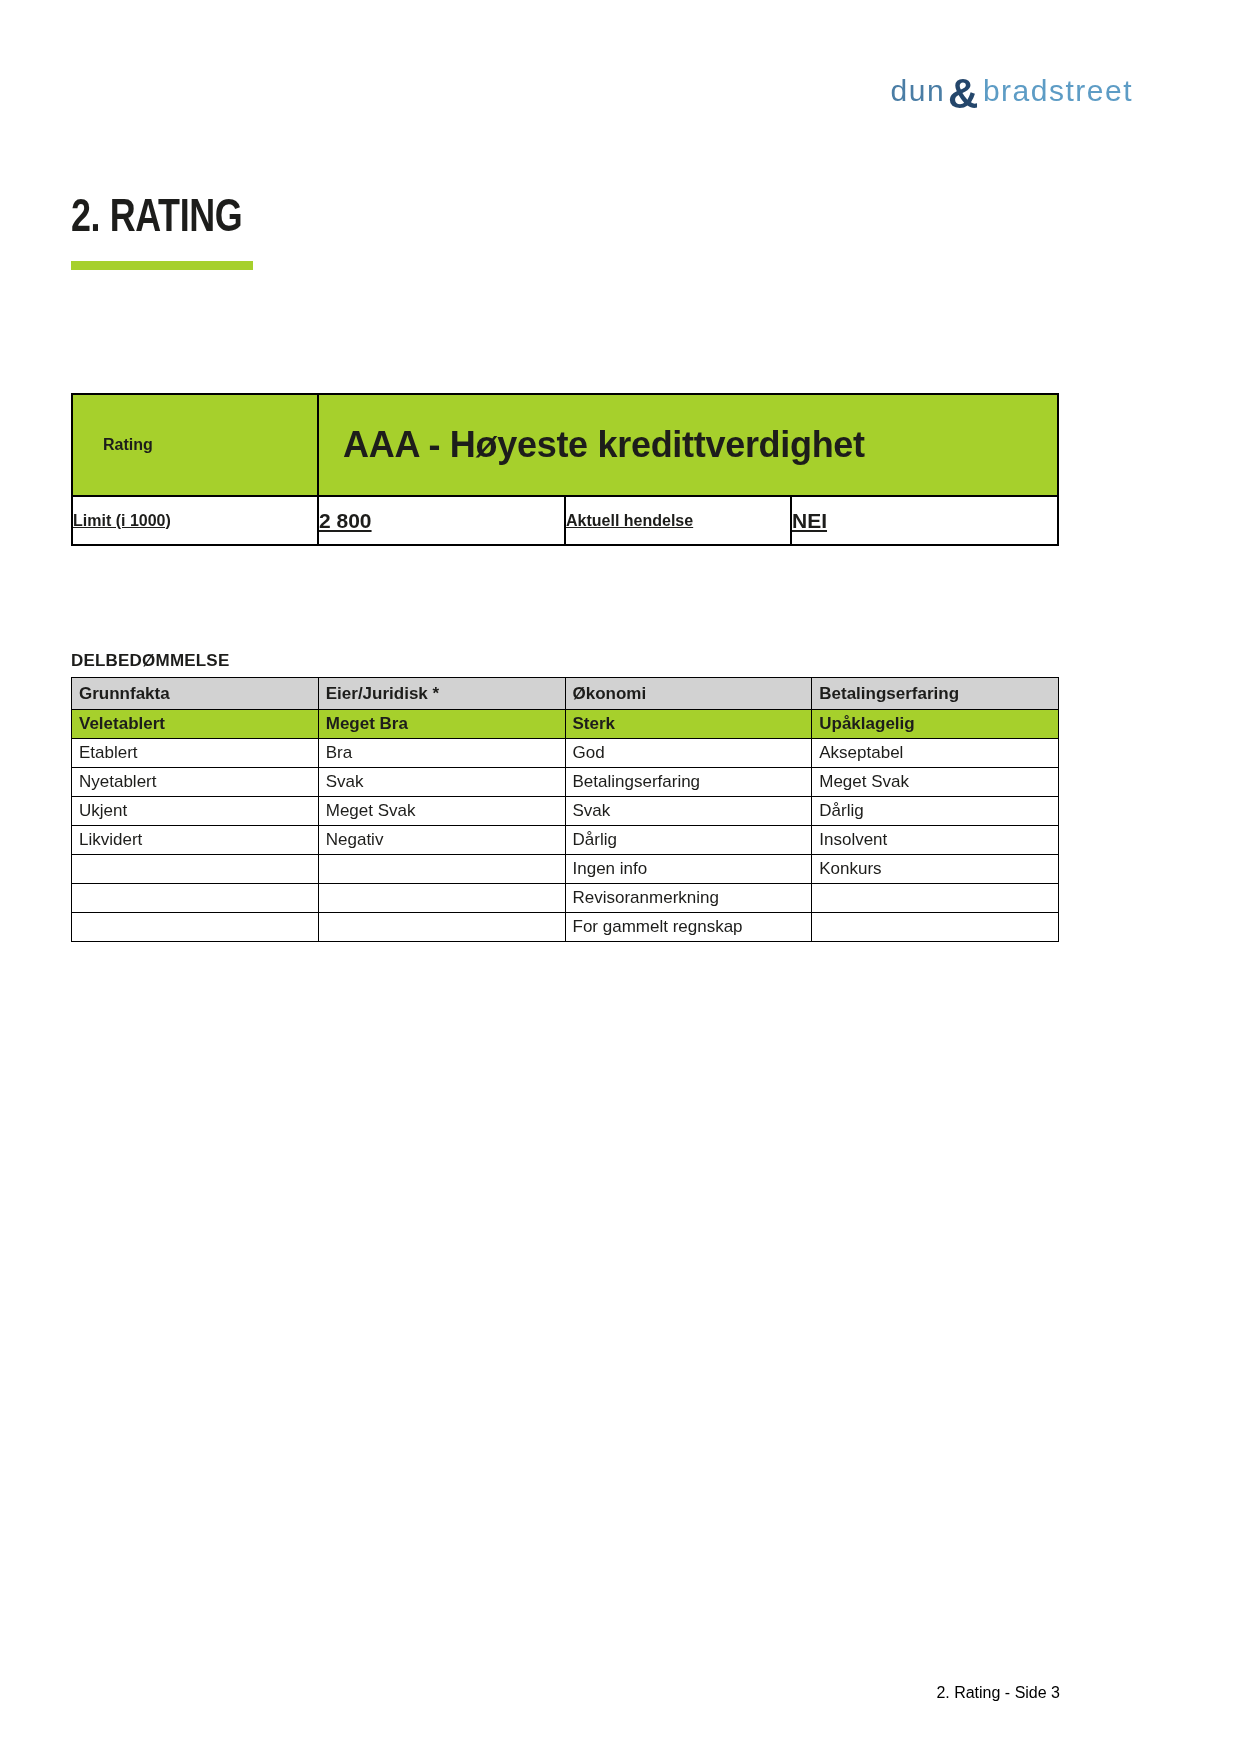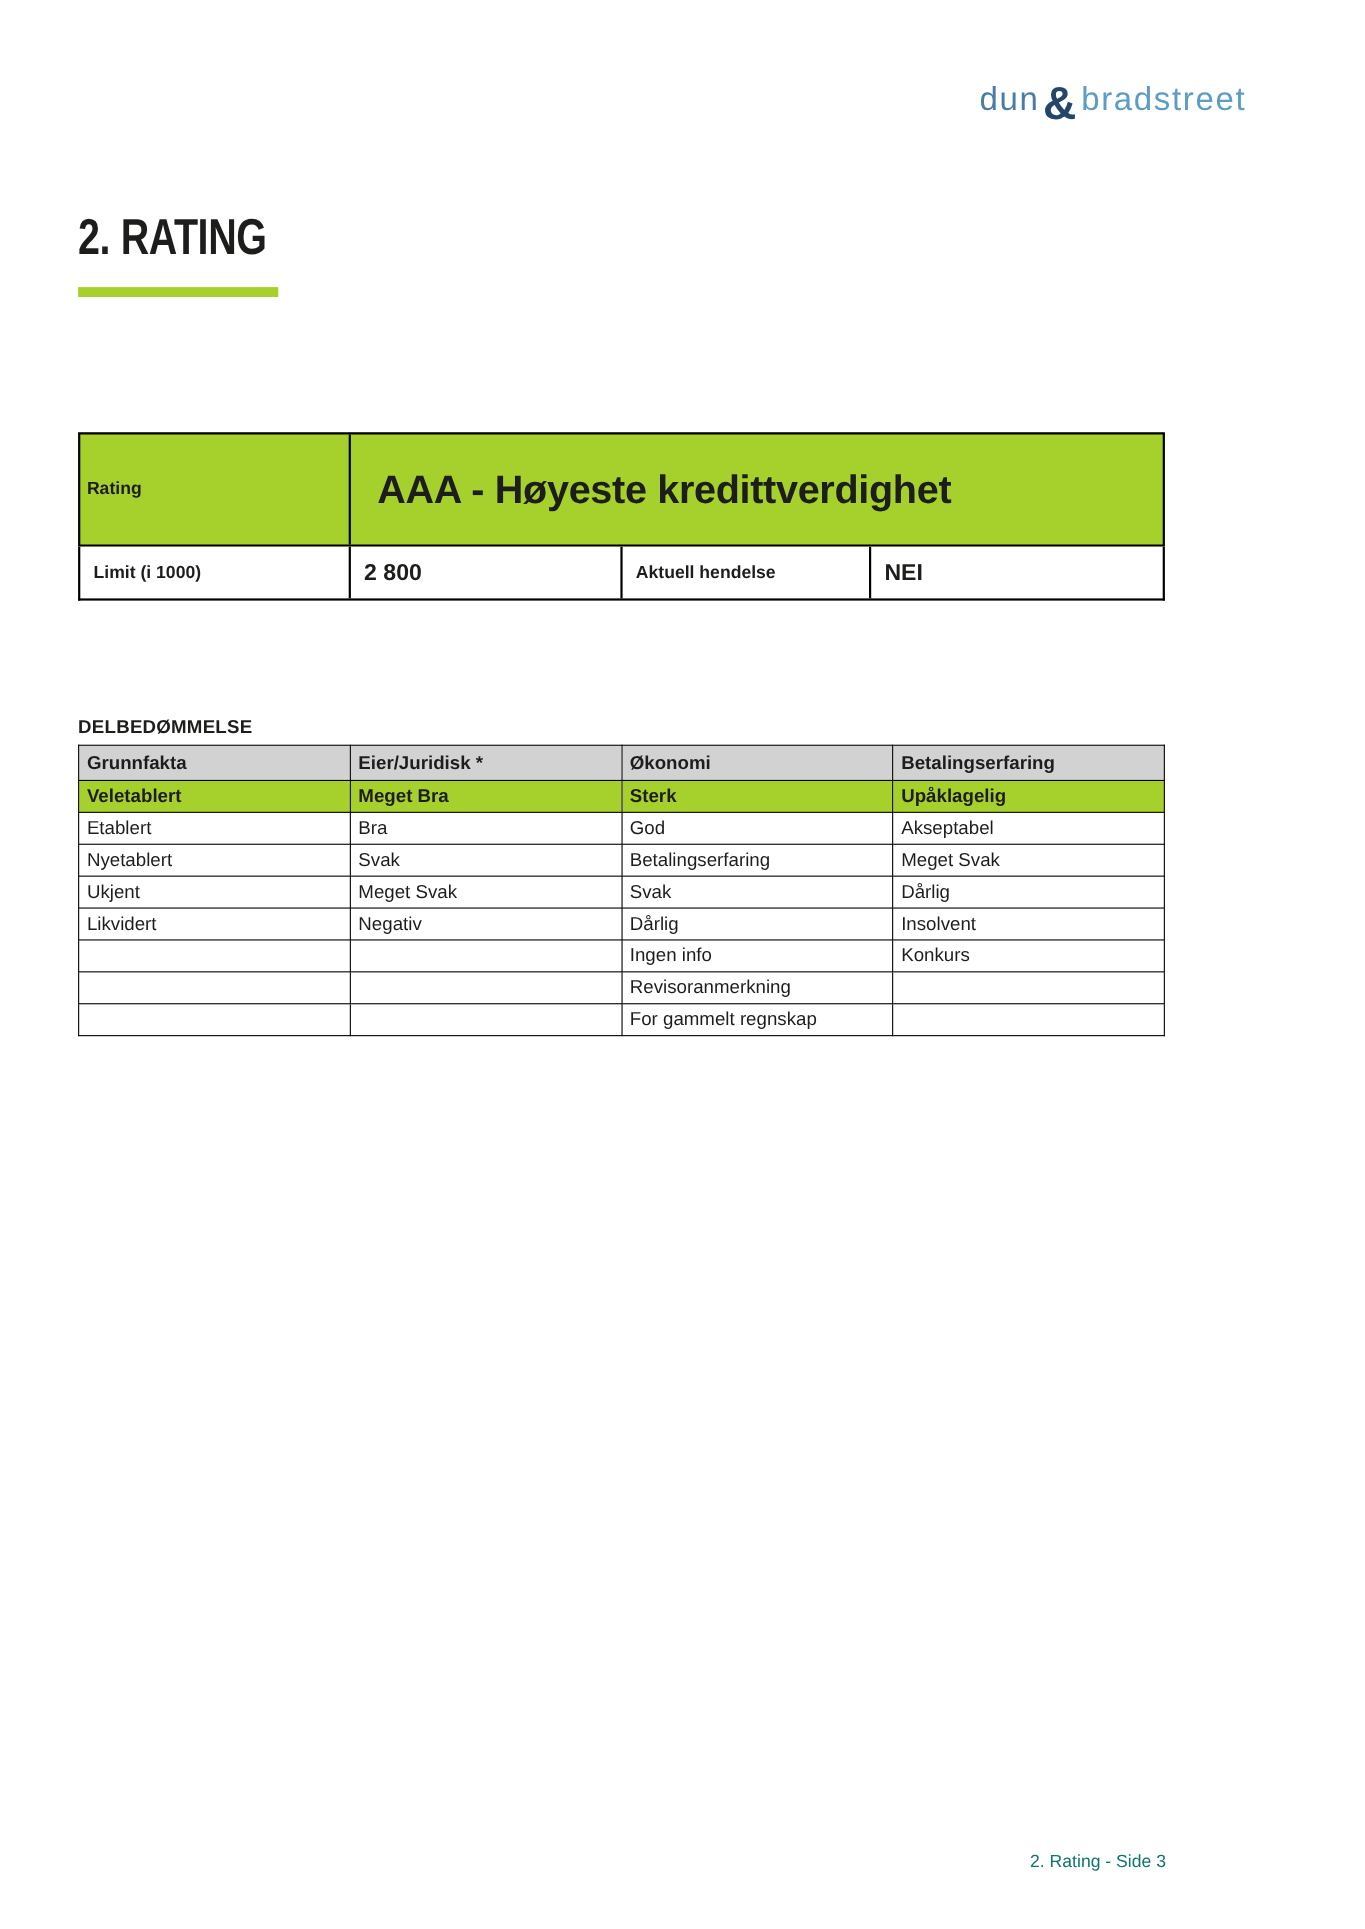--- a/index.html
+++ b/index.html
@@ -42,34 +42,34 @@
   }
 
   
   .rating-table{position:absolute;left:71px;top:393px;width:988px;box-sizing:border-box;}
   .rt-row1{
     display:flex;height:104px;box-sizing:border-box;
     background:#a6d02c;border:2px solid #000;
   }
   .rt-r1c1{
     width:246px;box-sizing:border-box;border-right:2px solid #000;
-    display:flex;align-items:center;padding-left:6px;
+    display:flex;align-items:center;padding-left:30px;
     font-weight:bold;font-size:16px;
   }
   .rt-r1c2{
     flex:1;display:flex;align-items:center;padding-left:24px;
     font-weight:bold;font-size:36px;letter-spacing:-0.3px;
   }
   .rt-row2{
     display:flex;height:49px;box-sizing:border-box;
     background:#fff;border:2px solid #000;border-top:none;
   }
   .rt-row2 .cell{
     box-sizing:border-box;display:flex;align-items:center;
-    padding-left:12px;font-weight:bold;
+    padding-left:0;font-weight:bold;text-decoration:underline;
   }
   .rt-r2c1{width:246px;border-right:2px solid #000;font-size:16px;}
   .rt-r2c2{width:247px;border-right:2px solid #000;font-size:21px;}
   .rt-r2c3{width:226px;border-right:2px solid #000;font-size:16px;}
   .rt-r2c4{flex:1;font-size:21px;}
 
   
   .assess-title{
     position:absolute;left:71px;top:651px;
     font-size:17px;font-weight:bold;letter-spacing:0.2px;
@@ -88,21 +88,21 @@
   table.assess th{
     background:#d2d2d2;font-weight:bold;height:32px;
   }
   table.assess tr.selected td{
     background:#a6d02c;font-weight:bold;
   }
 
   
   .footer{
     position:absolute;top:1684px;right:181px;
-    font-size:16px;color:#0f766e;
+    font-size:16px;color:#000000;
   }
 </style>
 </head>
 <body>
 
 <div class="page">
 
   <div class="logo">
     <span class="dun">dun</span>
     <span class="amp">&amp;</span>

